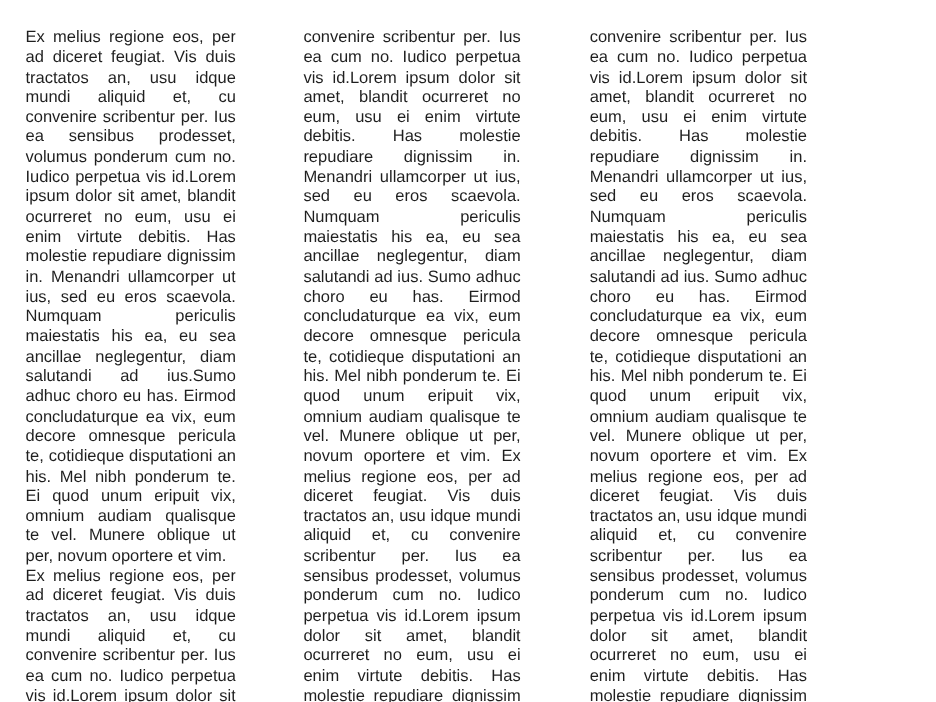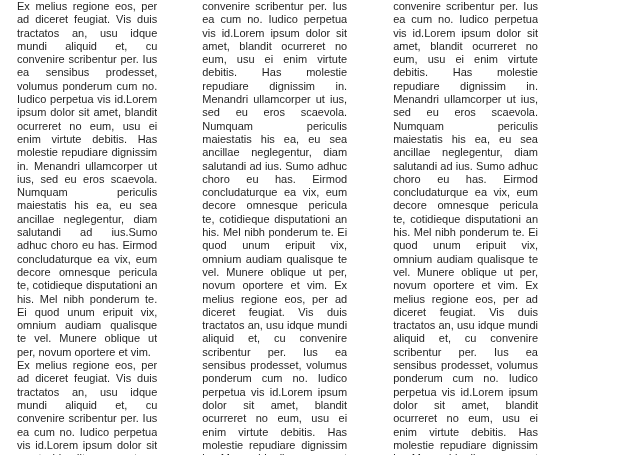--- a/index.html
+++ b/index.html
@@ -10,21 +10,21 @@
   body {
     width: 624px;
     height: 468px;
     overflow: hidden;
     font-family: "Liberation Sans", sans-serif;
   }
   .page {
     box-sizing: border-box;
     width: 552px;
     height: 468px;
-    padding: 0 14px 0 17px;
+    padding: 19px 14px 0 17px;
     display: flex;
     background: #ffffff;
     gap: 28px;
   }
   .text-column {
     box-sizing: border-box;
     height: 455px;
     overflow: hidden;
     color: #1f1f1f;
     font-size: 11px;

